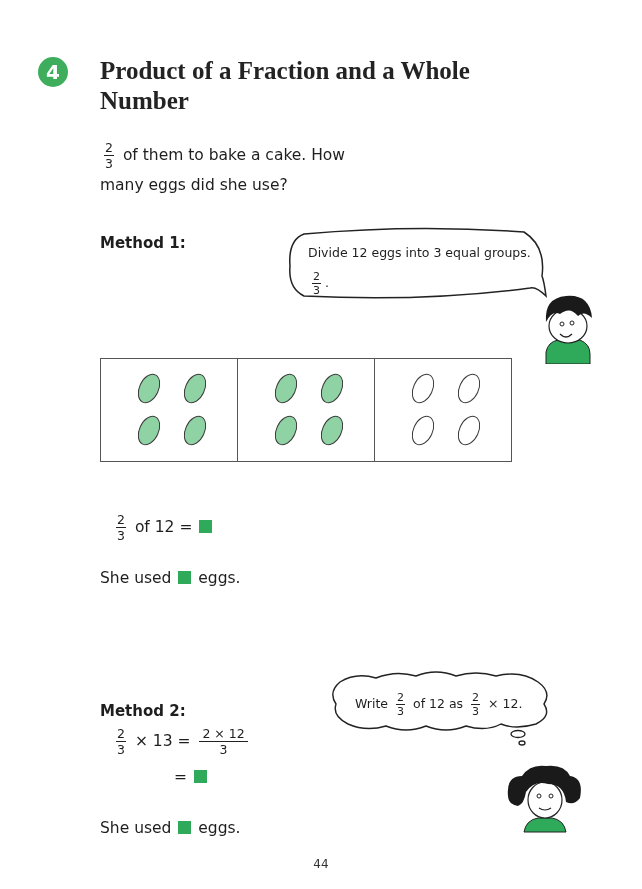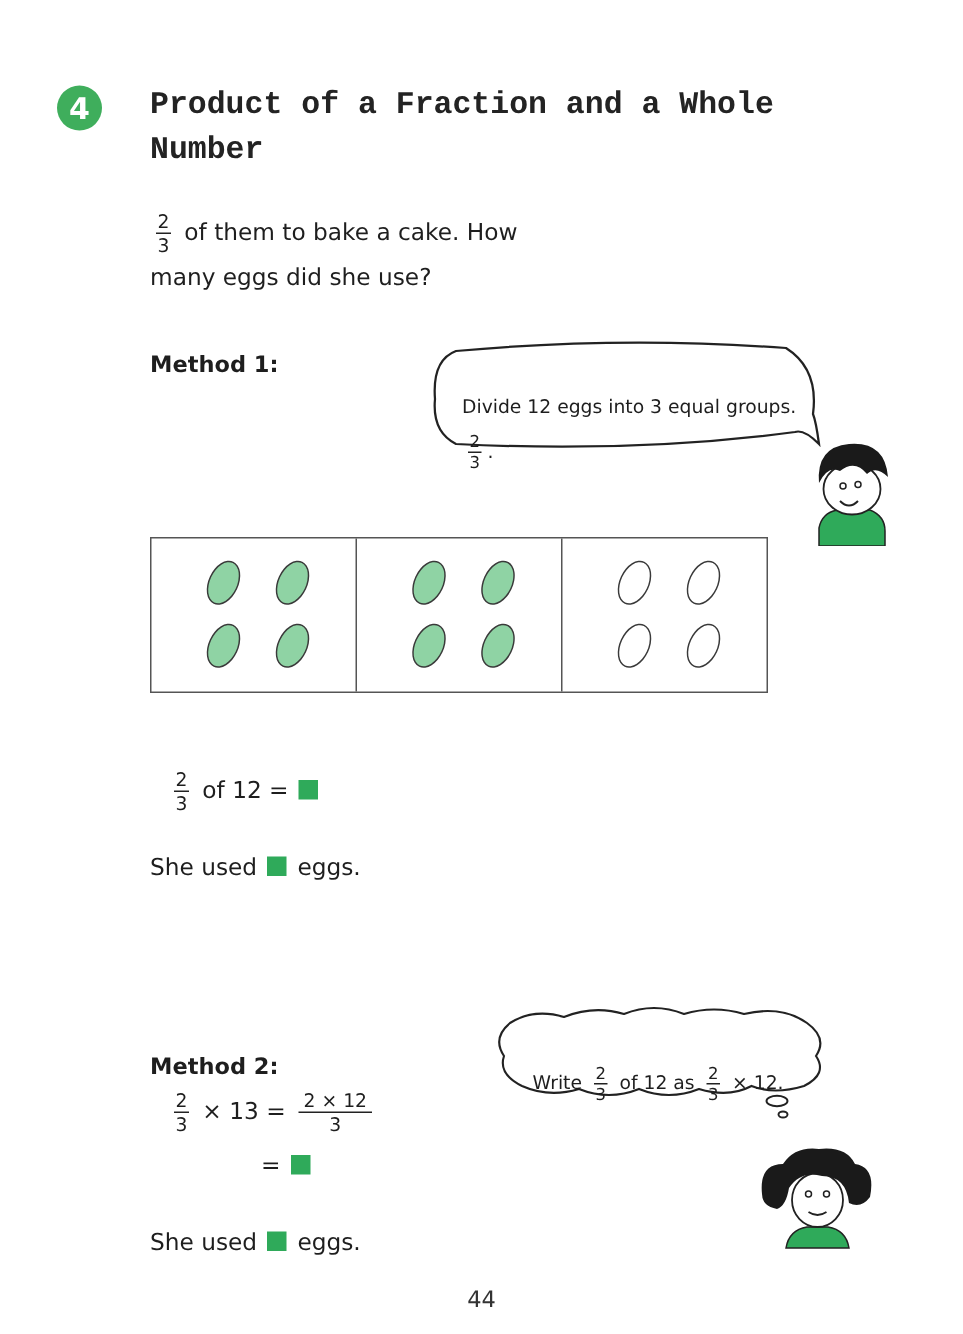--- a/index.html
+++ b/index.html
@@ -7,49 +7,49 @@
     width: 642px; height: 889px; background: #ffffff; position: relative; overflow: hidden;
     font-family: "DejaVu Sans", sans-serif; color: #1e1e1e;
   }
   .abs { position: absolute; }
   .badge {
     left: 38px; top: 57px; width: 30px; height: 30px; border-radius: 50%;
     background: #3fae5c; color: #fff; font-weight: bold; font-size: 20px;
     display: flex; align-items: center; justify-content: center;
   }
   .title {
-    left: 100px; top: 56px; width: 460px; font-size: 21px; font-weight: bold;
-    line-height: 30px; color: #232323; font-family: Liberation Mono, monospace;
+    left: 100px; top: 56px; width: 460px; font-size: 25px; font-weight: bold;
+    line-height: 30px; color: #232323; font-family: Liberation Serif, serif;
   }
   .body-text { font-size: 15.5px; line-height: 30px; }
   .frac {
     display: inline-flex; flex-direction: column; align-items: center;
     vertical-align: middle; font-size: 12.5px; line-height: 13px; margin: 0 4px;
   }
   .frac .num { border-bottom: 1px solid #222; padding: 0 1px 1px; }
   .frac .den { padding-top: 1px; }
   .method { font-weight: bold; font-size: 15px; margin-top: 24px; }
   .sq {
     display: inline-block; width: 13px; height: 13px; background: #2faa5a;
     vertical-align: -1px; margin: 0 2px;
   }
-  .bubble-text { font-size: 12.5px; line-height: 30px; margin-top: 18px; }
+  .bubble-text { font-size: 12.5px; line-height: 30px; }
   .egg-box {
     left: 100px; top: 358px; width: 412px; height: 104px; border: 1.5px solid #555;
     display: flex; box-sizing: border-box;
   }
   .group { flex: 1; position: relative; }
   .group + .group { border-left: 1.5px solid #555; }
   .egg {
     position: absolute; width: 20px; height: 31px; border-radius: 50%;
     border: 1.3px solid #3a3a3a; transform: rotate(25deg); box-sizing: border-box;
   }
   .egg.shaded { background: #8fd3a4; }
   .egg.empty { background: #fff; }
-  .page-num { left: 0; width: 642px; top: 857px; text-align: center; font-size: 15px; color: #333; }
+  .page-num { left: 0; width: 642px; top: 857px; text-align: center; font-size: 12px; color: #333; }
 </style>
 </head>
 <body>
 
 <div class="abs badge">4</div>
 <div class="abs title">Product of a Fraction and a Whole Number</div>
 
 <div class="abs body-text" style="left:100px; top:140px; width:470px;">
   <span class="frac">
       <span class="num">2</span>

